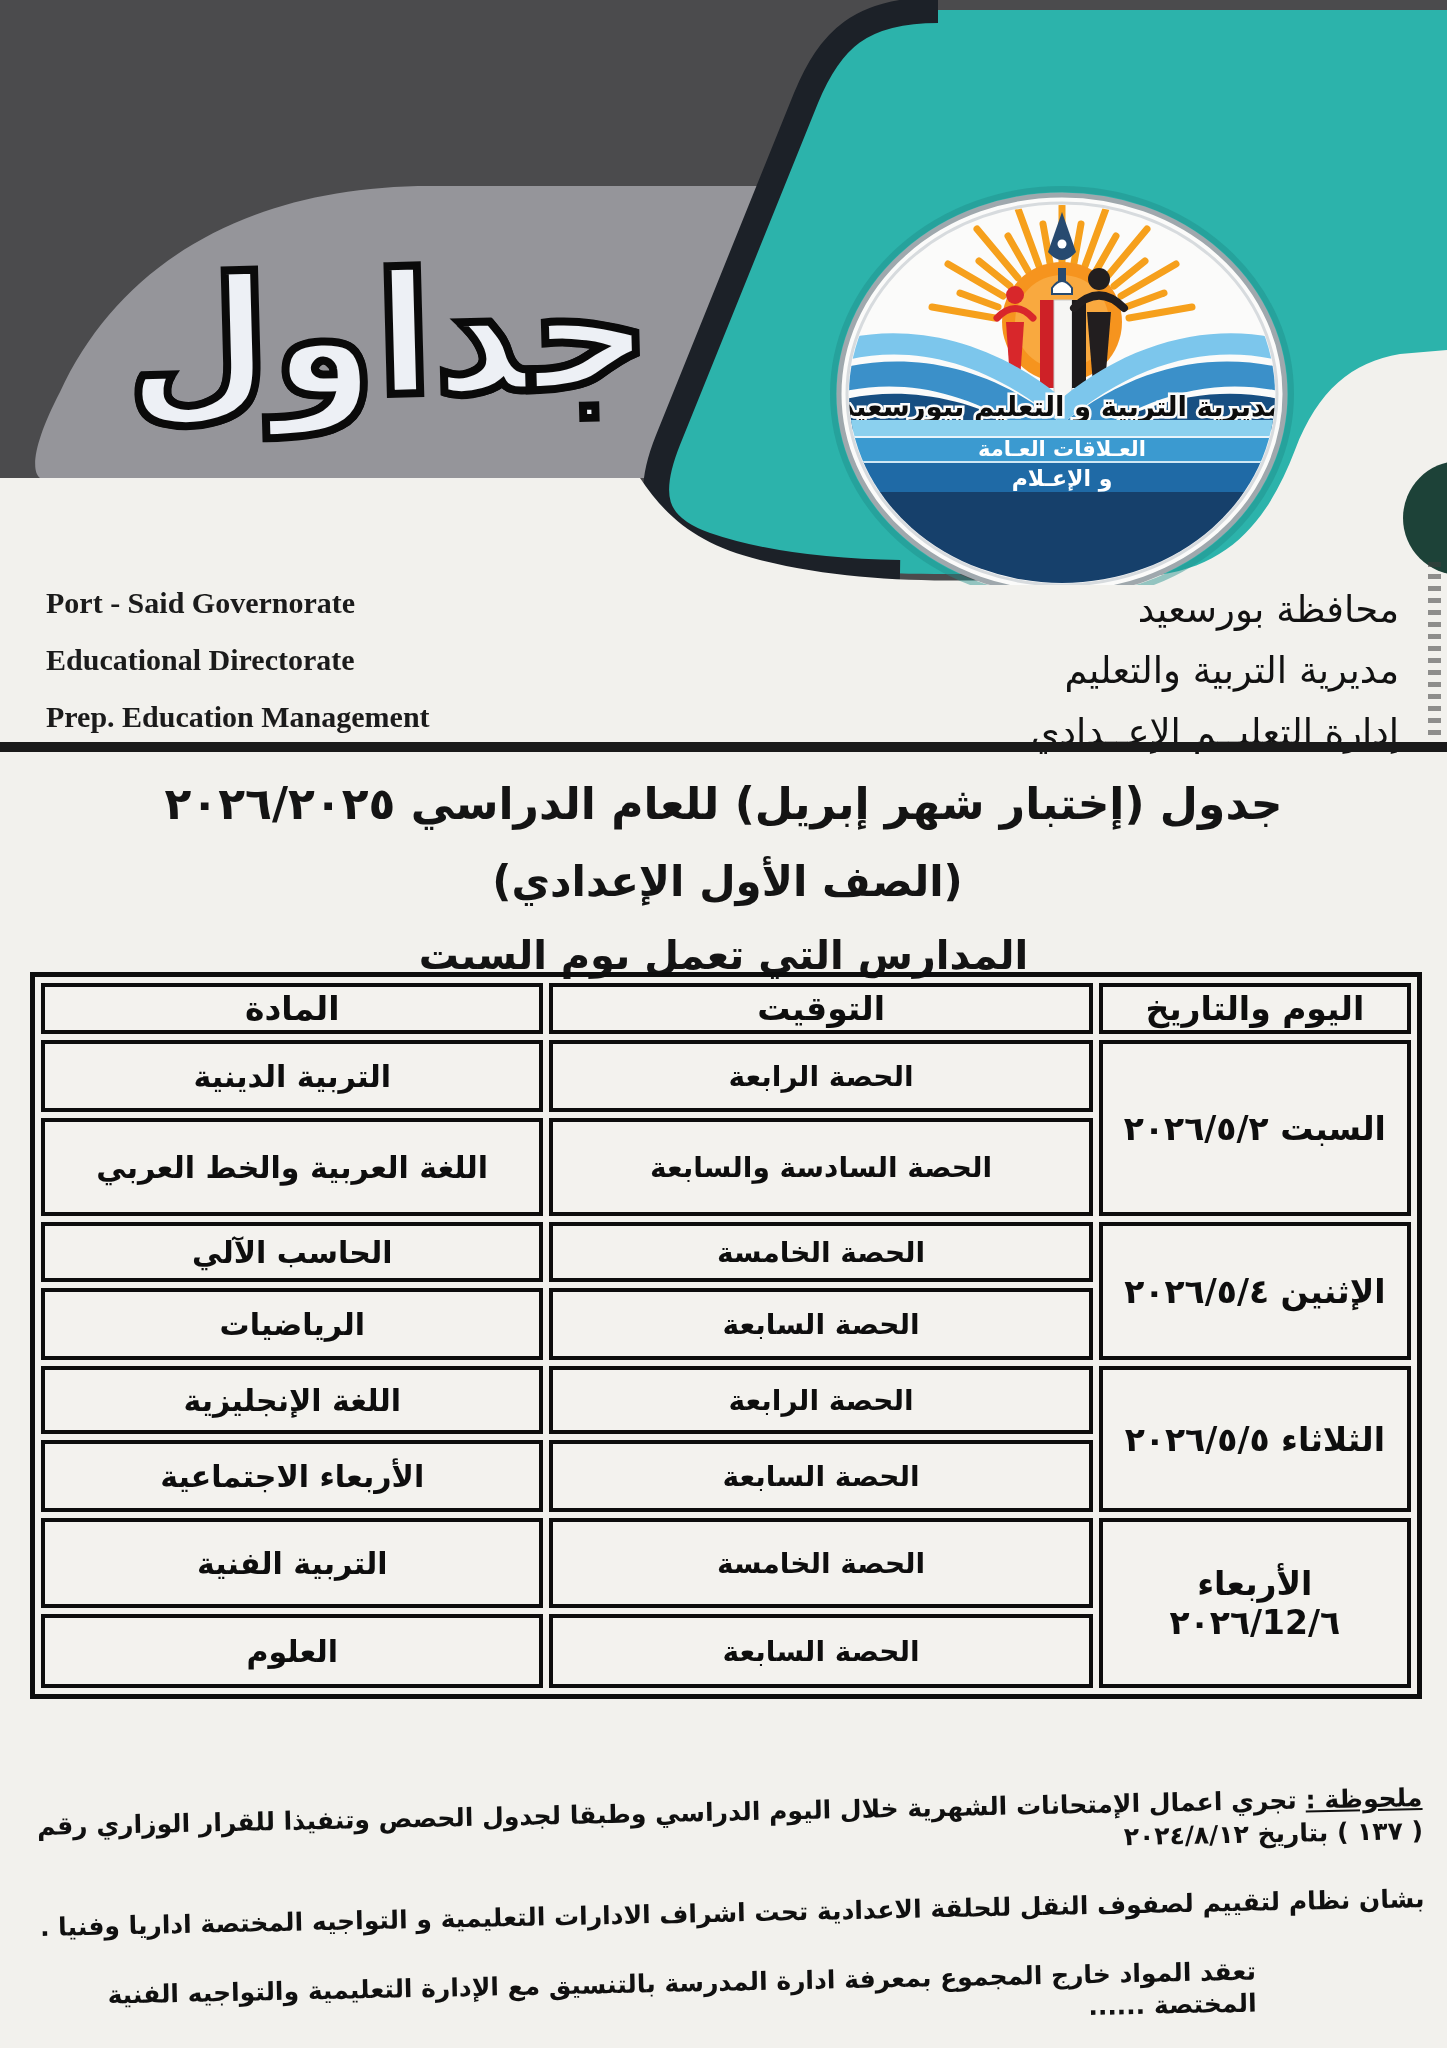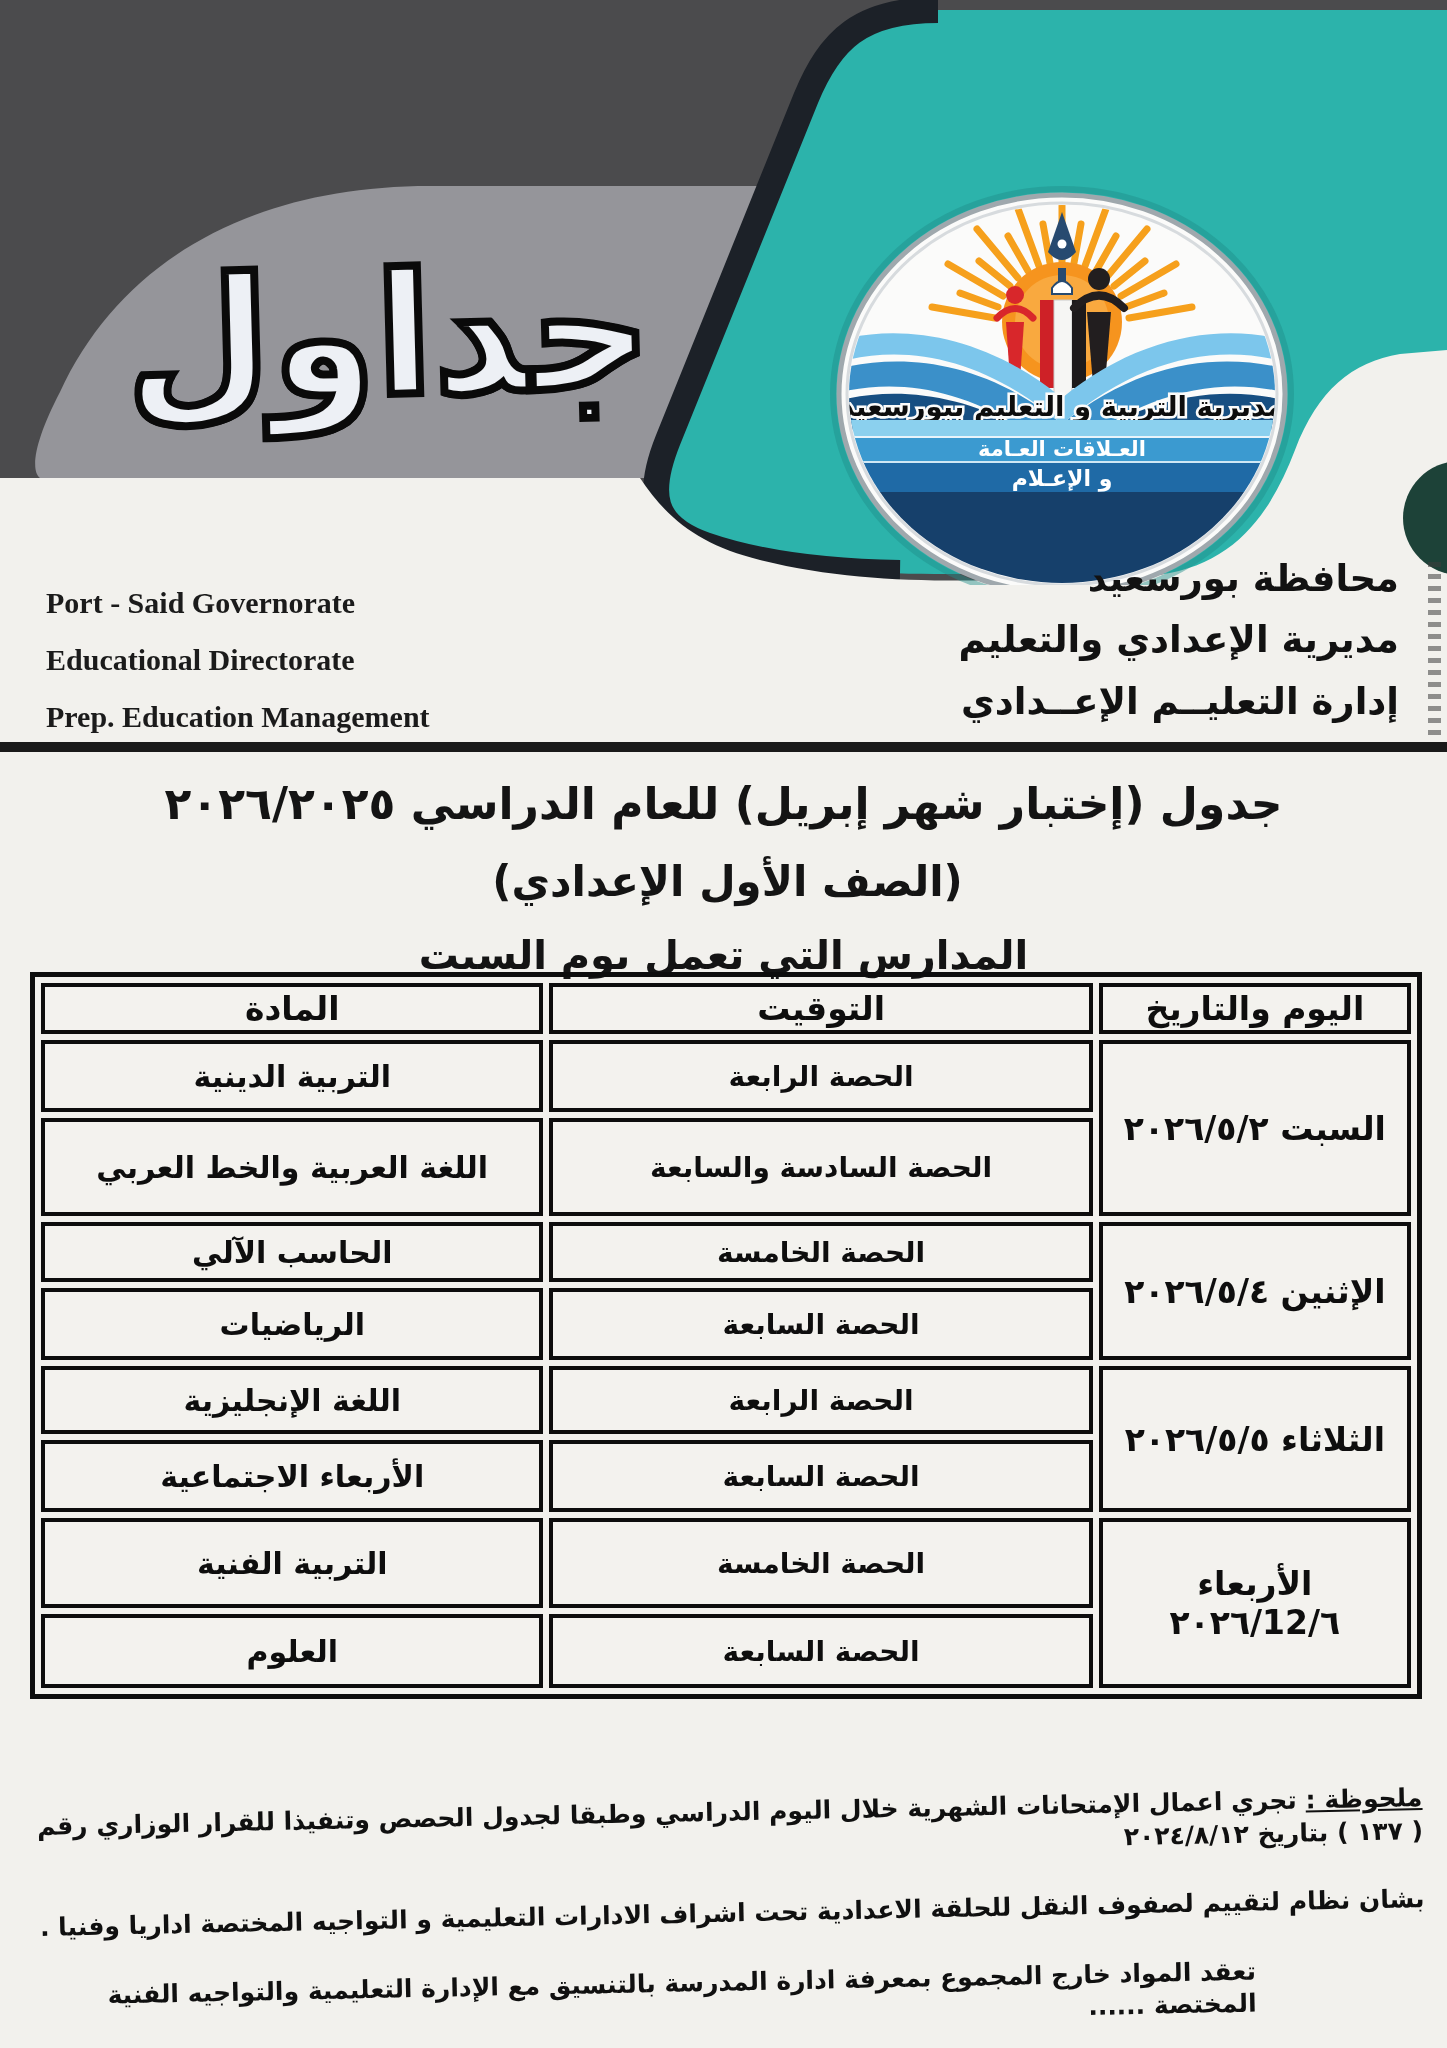--- a/index.html
+++ b/index.html
@@ -22,22 +22,22 @@
     transform:rotate(-1.5deg);
   }
 
   
   #letterhead-en{
     position:absolute;top:586px;left:46px;width:640px;
     font-family:"Liberation Serif",serif;font-weight:bold;font-size:30px;color:#1b1b1b;
   }
   #letterhead-en p{margin:0 0 23px 0;}
   #letterhead-ar{
-    position:absolute;top:556px;right:48px;width:640px;
-    direction:rtl;text-align:right;font-weight:bold;font-size:37px;color:#121212;
+    position:absolute;top:587px;right:48px;width:640px;
+    direction:rtl;text-align:right;font-weight:normal;font-size:37px;color:#121212;
   }
   #letterhead-ar p{margin:0 0 15px 0;line-height:1.25;}
   #edge-noise{
     position:absolute;top:562px;right:6px;width:13px;height:190px;
     background:repeating-linear-gradient(180deg,#3c3c3c 0 5px,rgba(0,0,0,0) 5px 12px);
     opacity:.55;
   }
   #rule{
     position:absolute;top:742px;left:0;width:1447px;height:10px;background:#1a1a1a;
   }
@@ -185,21 +185,21 @@
 
 <div id="big-title">جداول</div>
 
 <div id="letterhead-en">
   <p>Port - Said Governorate</p>
   <p>Educational Directorate</p>
   <p>Prep. Education Management</p>
 </div>
 <div id="letterhead-ar">
   <p>محافظة بورسعيد</p>
-  <p>مديرية الإعدادي والتعليم</p>
+  <p>مديرية التربية والتعليم</p>
   <p>إدارة التعليــم الإعــدادي</p>
 </div>
 <div id="edge-noise"></div>
 <div id="rule"></div>
 
 <div id="title-block">
   <p class="t1">جدول (إختبار شهر إبريل) للعام الدراسي ٢٠٢٦/٢٠٢٥</p>
   <p class="t2">(الصف الأول الإعدادي)</p>
   <p class="t3">المدارس التي تعمل يوم السبت</p>
 </div>

